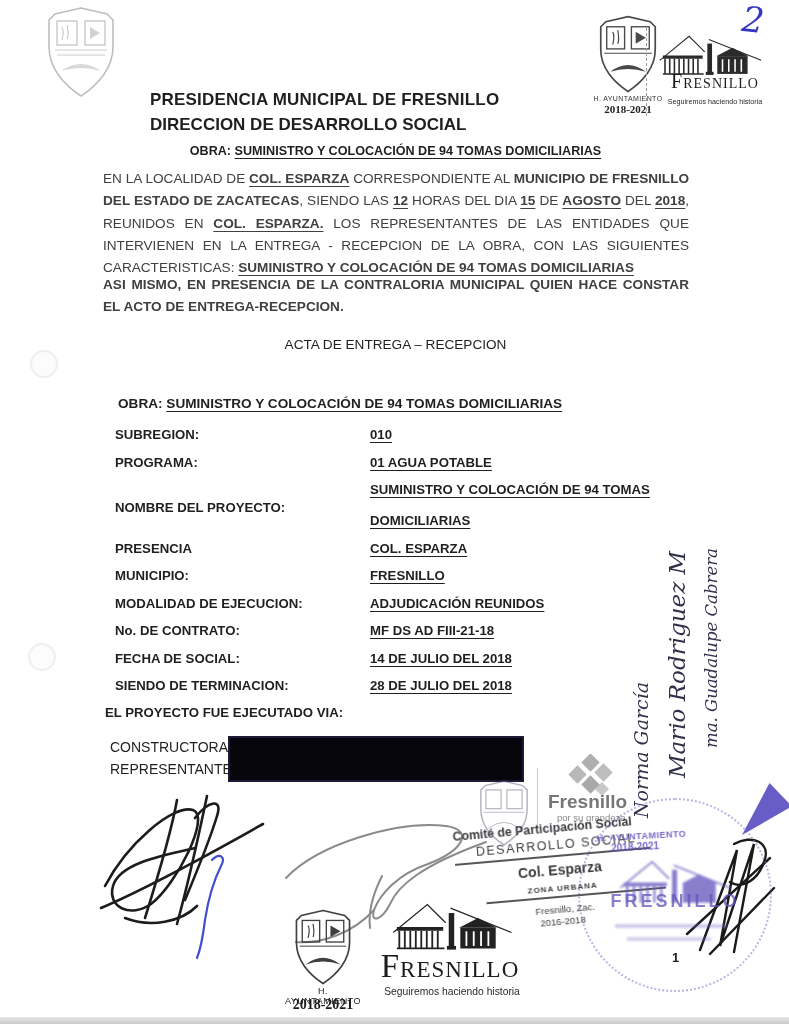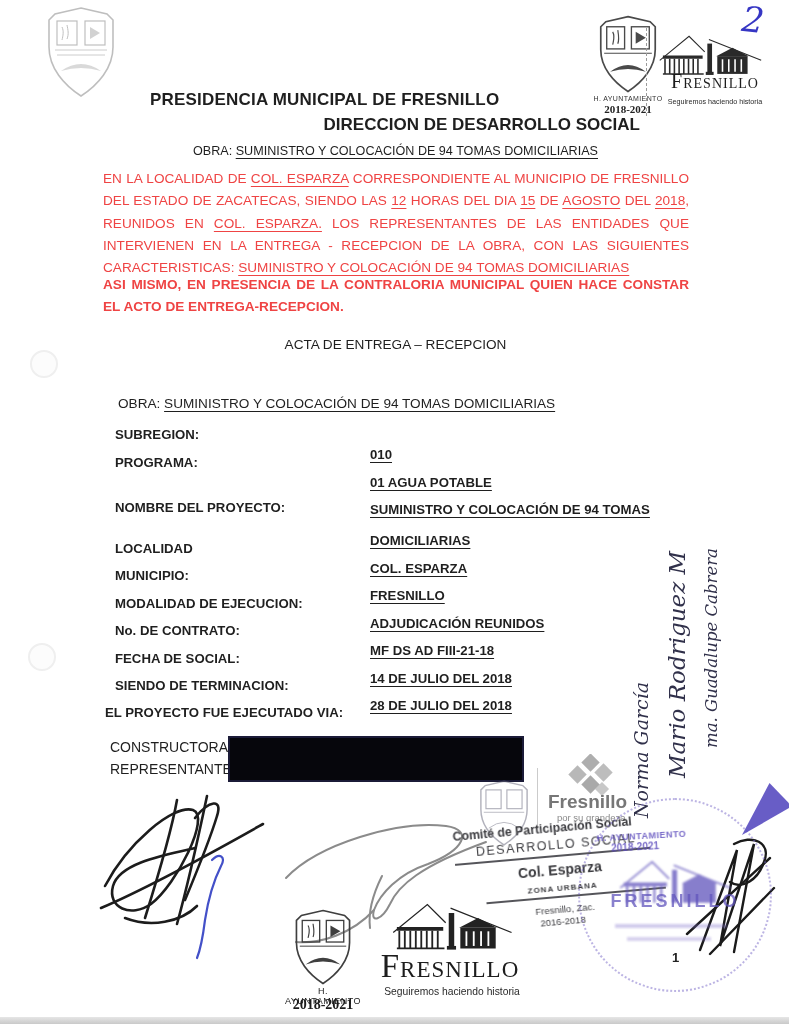--- a/index.html
+++ b/index.html
@@ -1,44 +1,44 @@
 <!DOCTYPE html>
 <html><head>
 <meta charset="utf-8">
 <style>
   html,body{margin:0;padding:0;background:#e9e9e9;}
   #page{
     position:relative;width:789px;height:1024px;background:#ffffff;
     overflow:hidden;font-family:"Liberation Sans",sans-serif;color:#1f1f1f;
   }
   .abs{position:absolute;}
-  .b{font-weight:normal;}
+  .b{font-weight:bold;}
   .u{text-decoration:underline;text-decoration-thickness:1.4px;text-underline-offset:3px;}
   
   .crest-tl{left:45px;top:5px;opacity:.55;filter:blur(.3px);}
   .shield-tr{left:596px;top:14px;}
   .seal-cap{font-size:7px;letter-spacing:.4px;color:#333;text-align:center;width:70px;}
   .seal-years{font-family:"Liberation Serif",serif;font-weight:bold;font-size:11px;color:#222;text-align:center;width:70px;}
   .vsep{left:646px;top:28px;height:88px;border-left:1px dashed #9a9a9a;width:0;}
   .logo-name{font-family:"Liberation Serif",serif;font-variant:small-caps;color:#1d1d1d;letter-spacing:1px;}
   .logo-tag{color:#2a2a2a;}
   .hand2{left:742px;top:0px;font-family:"DejaVu Serif",serif;font-style:italic;font-size:35px;color:#3636c4;transform:rotate(6deg);}
   .title1{left:150px;top:90px;width:490px;text-align:left;font-size:17px;font-weight:bold;letter-spacing:.2px;}
-  .title2{left:150px;top:115px;width:490px;text-align:right;font-size:17px;font-weight:bold;}
+  .title2{left:150px;top:115px;width:490px;text-align:left;font-size:17px;font-weight:bold;}
   .obra-head{left:103px;top:144px;width:585px;text-align:center;font-size:12.6px;font-weight:bold;}
   
-  .para{left:103px;width:586px;font-size:13.6px;line-height:22.3px;text-align:justify;color:#ef4444;}
+  .para{left:103px;width:586px;font-size:13.6px;line-height:22.3px;text-align:justify;color:#404040;}
   .p1{top:168px;}
   .p2{top:274px;font-weight:bold;}
   .acta-title{left:103px;top:337px;width:585px;text-align:center;font-size:13.6px;font-weight:normal;}
   .fecha-line{left:300px;top:372px;width:386px;text-align:right;font-size:13.6px;font-weight:bold;}
   .obra-line{left:118px;top:396px;font-size:13.6px;font-weight:bold;}
   .fieldrow{left:115px;width:575px;font-size:13.2px;font-weight:bold;}
   .fieldrow .lbl{position:absolute;left:0;top:0;}
-  .fieldrow .val{position:absolute;left:255px;top:0;text-decoration:underline;text-decoration-thickness:1.4px;text-underline-offset:3px;margin-top:20px;}
+  .fieldrow .val{position:absolute;left:255px;top:0;text-decoration:underline;text-decoration-thickness:1.4px;text-underline-offset:3px;}
   .via-line{left:105px;top:705px;font-size:13.2px;font-weight:bold;}
   .constructora{left:110px;top:739px;font-size:14px;}
   .representante{left:110px;top:761px;font-size:14px;}
   .redaction{left:228px;top:736px;width:296px;height:46px;background:#06060c;border:2px solid #1b1b38;box-sizing:border-box;}
   .hole{border-radius:50%;border:2px solid #efefef;background:#fcfcfc;}
   
   .vname{transform-origin:0 0;transform:rotate(-90deg);font-family:"DejaVu Serif",serif;font-style:italic;color:#30304a;white-space:nowrap;}
   .grandeza-name{left:548px;top:791px;font-size:19px;font-weight:bold;color:#777;filter:blur(.4px);}
   .grandeza-tag{left:557px;top:812px;font-size:9.5px;color:#8a8a8a;filter:blur(.4px);}
   .vsep2{left:537px;top:768px;height:60px;border-left:1.5px solid #b5b5b5;width:0;opacity:.7;}
@@ -154,21 +154,21 @@
   <div class="abs fieldrow" style="top:455px;">
     <span class="lbl">PROGRAMA:</span>
     <span class="val">01 AGUA POTABLE</span>
   </div>
   <div class="abs fieldrow" style="top:482px;height:58px;">
     <span class="lbl" style="top:18px;">NOMBRE DEL PROYECTO:</span>
     <span class="val" style="top:0;">SUMINISTRO Y COLOCACIÓN DE 94 TOMAS</span>
     <span class="val" style="top:31px;">DOMICILIARIAS</span>
   </div>
   <div class="abs fieldrow" style="top:541px;">
-    <span class="lbl">LOCALIDAD</span>
+    <span class="lbl">PRESENCIA</span>
     <span class="val">COL. ESPARZA</span>
   </div>
   <div class="abs fieldrow" style="top:568px;">
     <span class="lbl">MUNICIPIO:</span>
     <span class="val">FRESNILLO</span>
   </div>
   <div class="abs fieldrow" style="top:596px;">
     <span class="lbl">MODALIDAD DE EJECUCION:</span>
     <span class="val">ADJUDICACIÓN REUNIDOS</span>
   </div>

